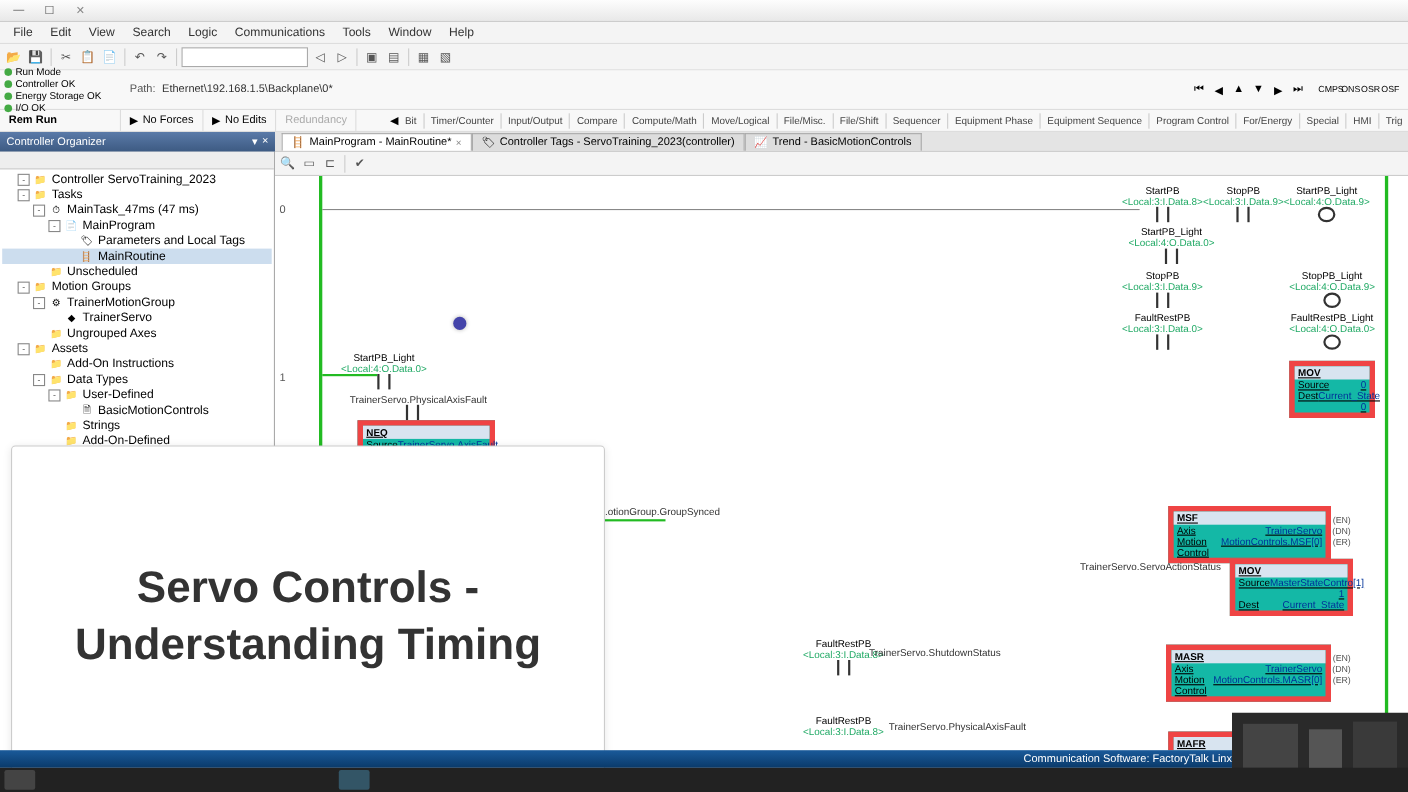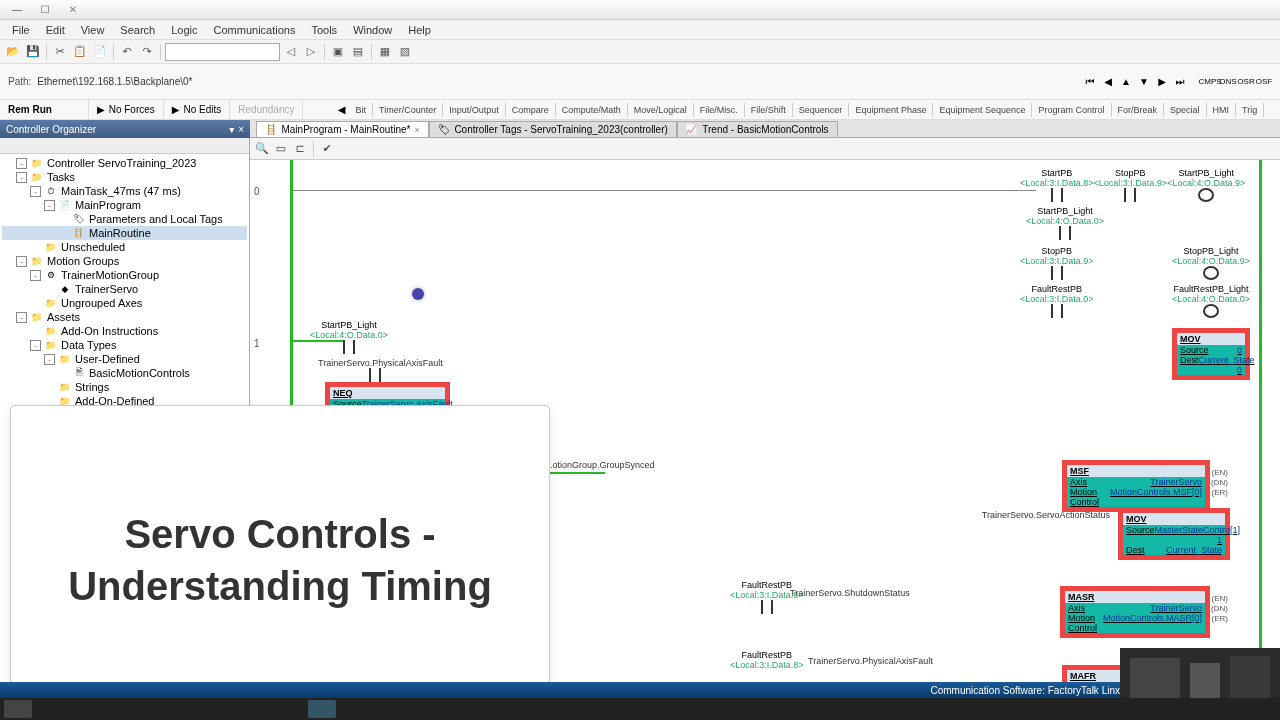--- a/index.html
+++ b/index.html
@@ -142,41 +142,59 @@
   <div class="tb-btn">▷</div>
   <div class="tb-sep"></div>
   <div class="tb-btn">▣</div>
   <div class="tb-btn">▤</div>
   <div class="tb-sep"></div>
   <div class="tb-btn">▦</div>
   <div class="tb-btn">▧</div>
 </div>
 
 <div class="status-row">
+  <div class="status-left">
+    <div>
+        <span class="led"></span>
+        <span>Run Mode</span>
+      </div>
+    <div>
+        <span class="led"></span>
+        <span>Controller OK</span>
+      </div>
+    <div>
+        <span class="led"></span>
+        <span>Energy Storage OK</span>
+      </div>
+    <div>
+        <span class="led"></span>
+        <span>I/O OK</span>
+      </div>
+  </div>
   <div class="path-section">
     <span class="path-label">Path:</span>
     <span class="path-value">Ethernet\192.168.1.5\Backplane\0*</span>
     <div class="nav-btns">
       <div class="nav-btn">⏮</div>
       <div class="nav-btn">◀</div>
       <div class="nav-btn">▲</div>
       <div class="nav-btn">▼</div>
       <div class="nav-btn">▶</div>
       <div class="nav-btn">⏭</div>
       <div style="width:10px"></div>
       <div class="nav-btn" style="font-size:8px">CMPS</div>
       <div class="nav-btn" style="font-size:8px">ONS</div>
       <div class="nav-btn" style="font-size:8px">OSR</div>
       <div class="nav-btn" style="font-size:8px">OSF</div>
     </div>
   </div>
 </div>
 
 <div class="rem-row">
-  <div class="rem-cell" style="width:89px">
+  <div class="rem-cell" style="width:110px">
     <span class="rem-label">Rem Run</span>
   </div>
   <div class="rem-cell">▶ <span>No Forces</span></div>
   <div class="rem-cell">▶ <span>No Edits</span></div>
   <div class="rem-cell" style="color:#aaa">
       <span>Redundancy</span>
     </div>
   <div style="flex:1; height:100%; display:flex; align-items:center; overflow:hidden; padding-left:30px;">
     <div class="nav-btn">◀</div>
     <div style="display:flex; font-size:9px; color:#444;">
@@ -185,21 +203,21 @@
       <span class="cat-tab">Input/Output</span>
       <span class="cat-tab">Compare</span>
       <span class="cat-tab">Compute/Math</span>
       <span class="cat-tab">Move/Logical</span>
       <span class="cat-tab">File/Misc.</span>
       <span class="cat-tab">File/Shift</span>
       <span class="cat-tab">Sequencer</span>
       <span class="cat-tab">Equipment Phase</span>
       <span class="cat-tab">Equipment Sequence</span>
       <span class="cat-tab">Program Control</span>
-      <span class="cat-tab">For/Break</span>
+      <span class="cat-tab">For/Energy</span>
       <span class="cat-tab">Special</span>
       <span class="cat-tab">HMI</span>
       <span class="cat-tab">Trig</span>
     </div>
   </div>
 </div>
 
 <div style="display:flex; height:18px; border-bottom:1px solid #aaa;">
   <div class="organizer-header" style="width:250px;">
     <span>Controller Organizer</span>

